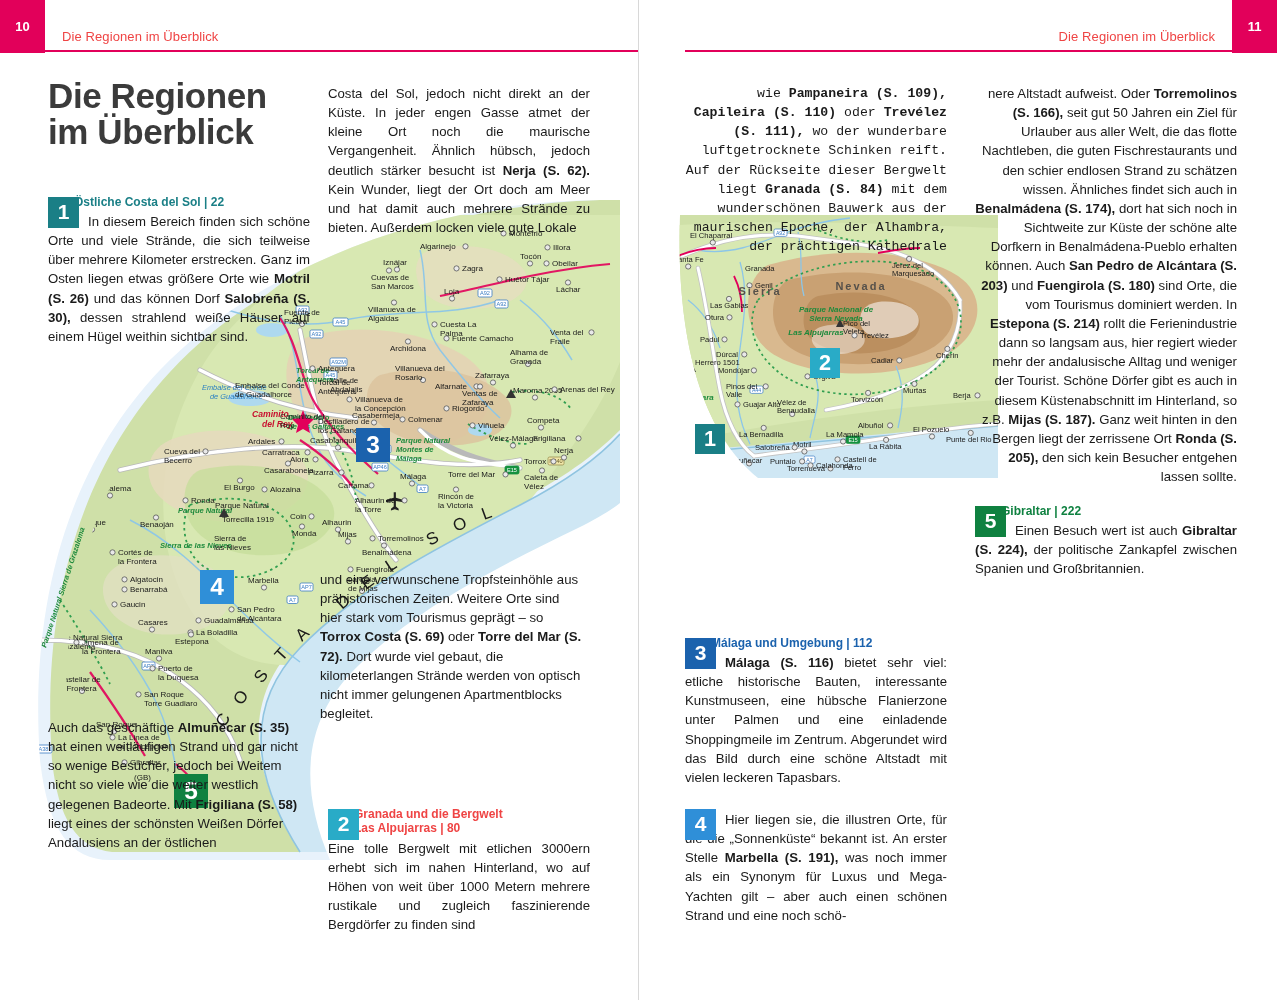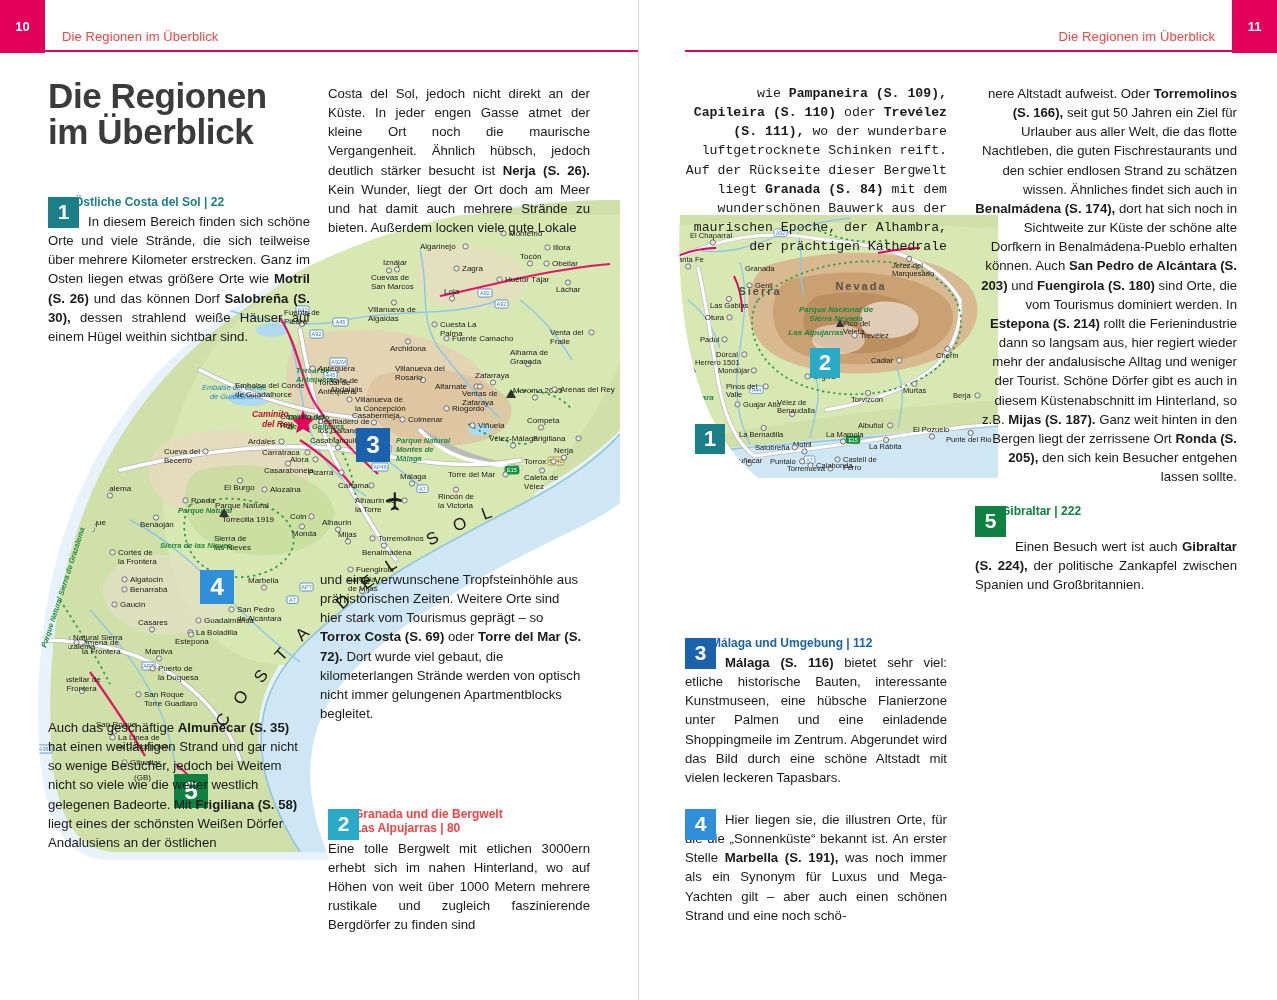--- a/index.html
+++ b/index.html
@@ -456,21 +456,21 @@
     </div>
   </div>
 
   <div class="col" style="left:48px;top:196px;width:262px;height:0;"></div>
 
   <div class="col" style="left:48px;top:718px;width:262px;text-align:left;">
     <div id="s1body2"><span>Auch das geschäftige </span><b>Almuñécar (S. 35)</b><span> hat einen weitläufigen Strand und gar nicht so wenige Besucher, jedoch bei Weitem nicht so viele wie die weiter westlich gelegenen Badeorte. Mit </span><b>Frigiliana (S. 58)</b><span> liegt eines der schönsten Weißen Dörfer Andalusiens an der östlichen</span></div>
   </div>
 
   <div class="col" style="left:328px;top:84px;width:262px;">
-    <span>Costa del Sol, jedoch nicht direkt an der Küste. In jeder engen Gasse atmet der kleine Ort noch die maurische Vergangenheit. Ähnlich hübsch, jedoch deutlich stärker besucht ist </span><b>Nerja (S. 26).</b><span> Kein Wunder, liegt der Ort doch am Meer und hat damit auch mehrere Strände zu bieten. Außerdem locken viele gute Lokale</span>
+    <span>Costa del Sol, jedoch nicht direkt an der Küste. In jeder engen Gasse atmet der kleine Ort noch die maurische Vergangenheit. Ähnlich hübsch, jedoch deutlich stärker besucht ist </span><b>Nerja (S. 62).</b><span> Kein Wunder, liegt der Ort doch am Meer und hat damit auch mehrere Strände zu bieten. Außerdem locken viele gute Lokale</span>
   </div>
 
   <div class="col" style="left:320px;top:570px;width:262px;text-align:left;">
     <div id="s2cont"><span>und eine verwunschene Tropfsteinhöhle aus prähistorischen Zeiten. Weitere Orte sind hier stark vom Tourismus geprägt – so </span><b>Torrox Costa (S. 69)</b><span> oder </span><b>Torre del Mar (S. 72).</b><span> Dort wurde viel gebaut, die kilometerlangen Strände werden von optisch nicht immer gelungenen Apartmentblocks begleitet.</span></div>
   </div>
 
   <div class="col" style="left:328px;top:808px;width:262px;">
     <div class="sec">
       <div class="badge" style="background:#29abc7;">2</div>
       <div class="sec-title" style="color:#ef4444;">
@@ -688,17 +688,17 @@
 
   <div class="col" style="left:336px;top:84px;width:262px;text-align:right;">
     <div id="r2top"><span>nere Altstadt aufweist. Oder </span><b>Torremolinos (S. 166),</b><span> seit gut 50 Jahren ein Ziel für Urlauber aus aller Welt, die das flotte Nachtleben, die guten Fischrestaurants und den schier endlosen Strand zu schätzen wissen. Ähnliches findet sich auch in </span><b>Benalmádena (S. 174),</b><span> dort hat sich noch in Sichtweite zur Küste der schöne alte Dorfkern in Benalmádena-Pueblo erhalten können. Auch </span><b>San Pedro de Alcántara (S. 203)</b><span> und </span><b>Fuengirola (S. 180)</b><span> sind Orte, die vom Tourismus dominiert werden. In </span><b>Estepona (S. 214)</b><span> rollt die Ferienindustrie dann so langsam aus, hier regiert wieder mehr der andalusische Alltag und weniger der Tourist. Schöne Dörfer gibt es auch in diesem Küstenabschnitt im Hinterland, so z.B. </span><b>Mijas (S. 187).</b><span> Ganz weit hinten in den Bergen liegt der zerrissene Ort </span><b>Ronda (S. 205),</b><span> den sich kein Besucher entgehen lassen sollte.</span></div>
   </div>
 
   <div class="col" style="left:336px;top:505px;width:262px;">
     <div class="sec">
       <div class="badge" style="background:#0f8140;">5</div>
       <div class="sec-title" style="color:#0f8140;">Gibraltar | 222</div>
     </div>
-    <div class="sec-body" style="margin-top:18px;">
+    <div class="sec-body" style="margin-top:2px;">
       <span class="sec-indent"></span><span id="r5body"><span>Einen Besuch wert ist auch </span><b>Gibraltar (S. 224),</b><span> der politische Zankapfel zwischen Spanien und Großbritannien.</span></span>
     </div>
   </div>
 </div>
 
 </body></html>

